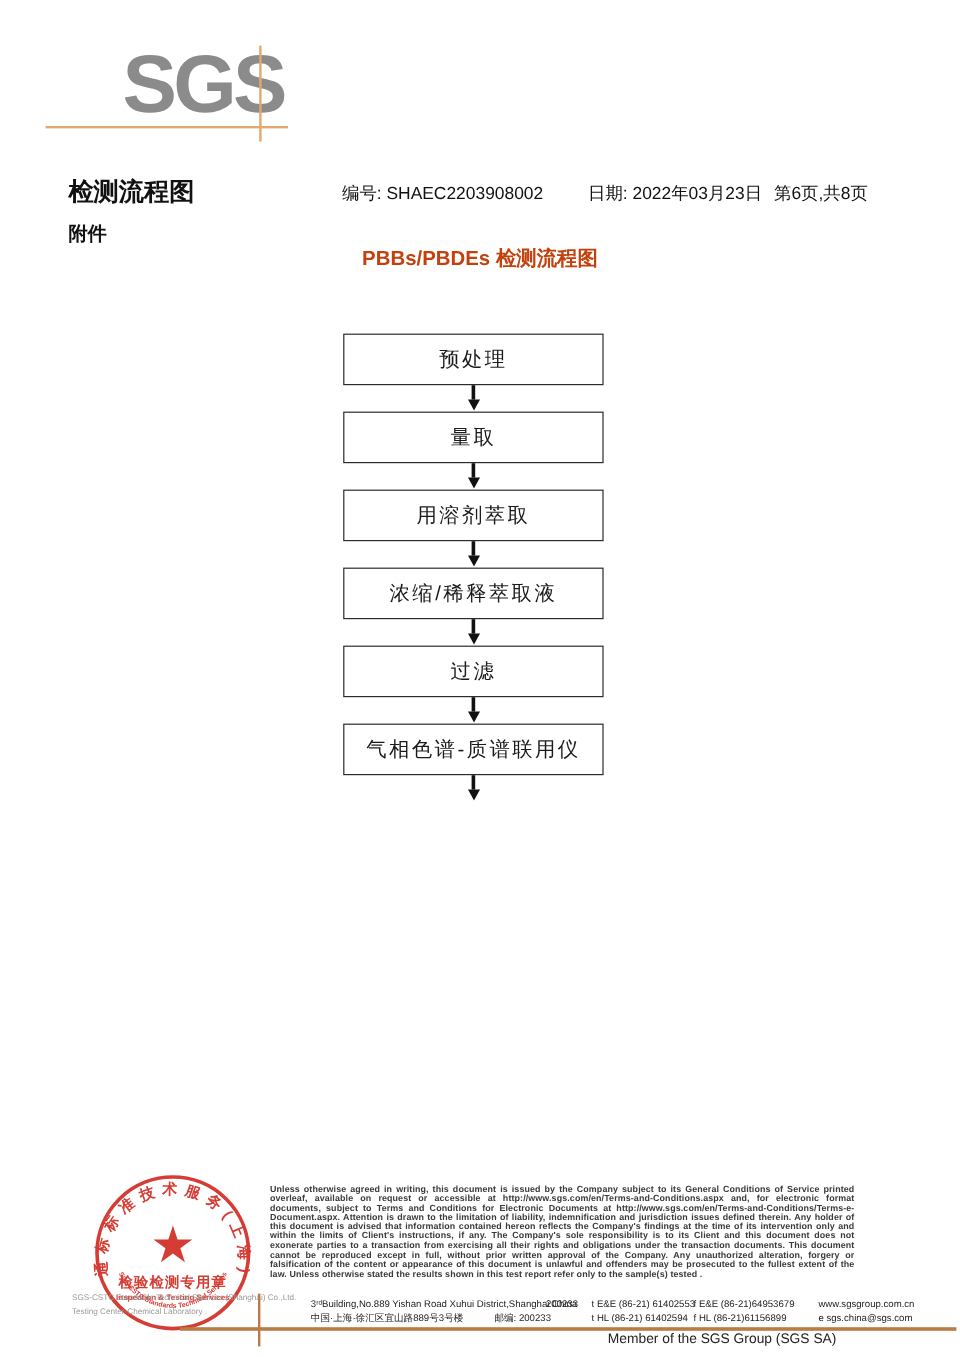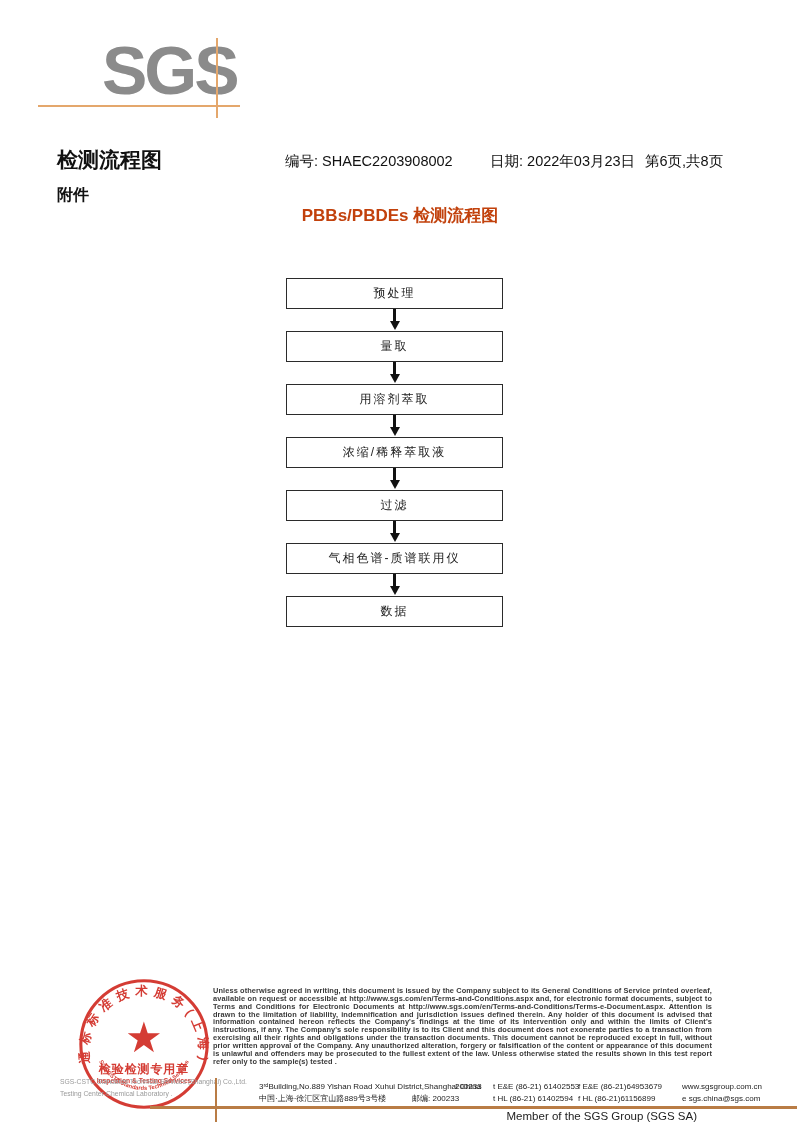--- a/index.html
+++ b/index.html
@@ -25,41 +25,41 @@
   .hdr-no   { left:285px; }
   .hdr-date { left:490px; }
   .hdr-page { left:645px; }
   .attachment { position:absolute; left:57px; top:185px; font-size:16px; font-weight:bold; color:#111; }
 
   
   .chart-title { position:absolute; left:0; top:204px; width:800px; text-align:center;
     font-size:17px; font-weight:bold; color:#c2410c; }
   .flowchart { position:absolute; left:286px; top:278px; width:217px; }
   .fc-box {
-    width:217px; height:31px; border:1.5px solid #2b2b2b; background:#fff;
+    width:217px; height:43px; border:1.5px solid #2b2b2b; background:#fff;
     display:flex; align-items:center; justify-content:center;
-    font-size:12px; letter-spacing:2px; color:#1a1a1a;
+    font-size:17px; letter-spacing:2px; color:#1a1a1a;
   }
   .fc-arrow { height:22px; display:flex; flex-direction:column; align-items:center; }
   .fc-arrow .line { width:2.5px; height:12px; background:#111; }
   .fc-arrow .head { width:0; height:0; border-left:5.5px solid transparent;
     border-right:5.5px solid transparent; border-top:9px solid #111; }
 
   
   .stamp { position:absolute; left:77px; top:977px; width:134px; height:134px; opacity:0.88; }
 
   
   .company { position:absolute; left:60px; top:1076px; width:160px;
     font-size:6.8px; line-height:12px; color:#9a9a9a; white-space:nowrap; }
 
   
   .legal { position:absolute; left:213px; top:987px; width:499px; }
   .disclaimer {
     font-size:7.4px; line-height:7.85px; text-align:justify; color:#3a3a3a;
-    font-weight:600; letter-spacing:0.1px;
+    font-weight:600; letter-spacing:0.1px;margin-left:12px;
   }
   .attention {
     font-size:7.4px; line-height:7.85px; text-align:left; color:#e8762c;
     font-weight:700; letter-spacing:0.1px;
   }
 
   
   .footer-block { position:absolute; left:219px; top:1081px; width:578px; color:#1c1c1c; }
   .f-row { position:relative; height:12px; font-size:8px; line-height:12px; white-space:nowrap;margin-left:40px; }
   .f-row span { position:absolute; top:0; }
@@ -119,21 +119,20 @@
     <div class="fc-box">过滤</div>
     <div class="fc-arrow">
         <div class="line"></div>
         <div class="head"></div>
       </div>
     <div class="fc-box">气相色谱-质谱联用仪</div>
     <div class="fc-arrow">
         <div class="line"></div>
         <div class="head"></div>
       </div>
-    <div class="fc-box">数据</div>
   </div>
 
   <div class="stamp">
     <svg viewBox="0 0 140 140" width="134" height="134">
       <defs>
         <path id="arcTop" d="M 14,92 A 58,58 0 1 1 126,92" fill="none"></path>
         <path id="arcBottom" d="M 22,86 A 52,52 0 0 0 118,86" fill="none"></path>
       </defs>
       <circle cx="70" cy="70" r="66" fill="none" stroke="#cf2219" stroke-width="3.2"></circle>
       <text font-size="13" fill="#cf2219" letter-spacing="6" font-weight="bold">

